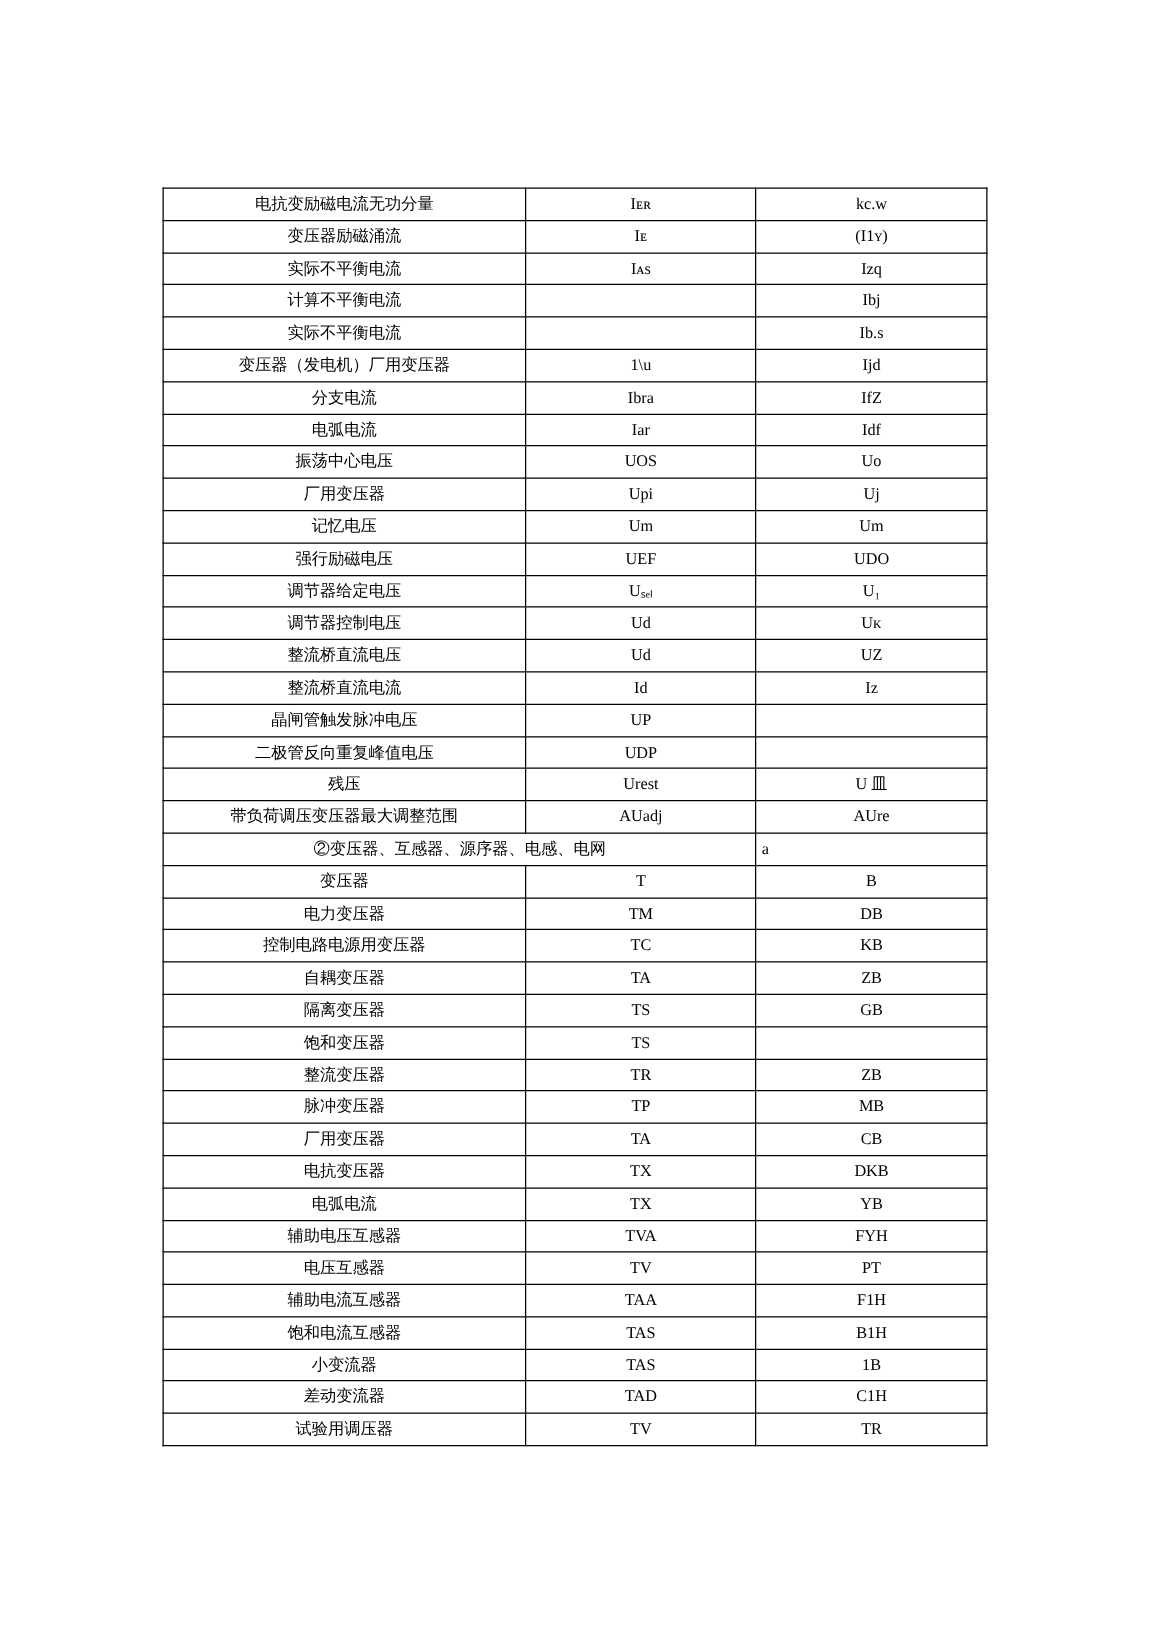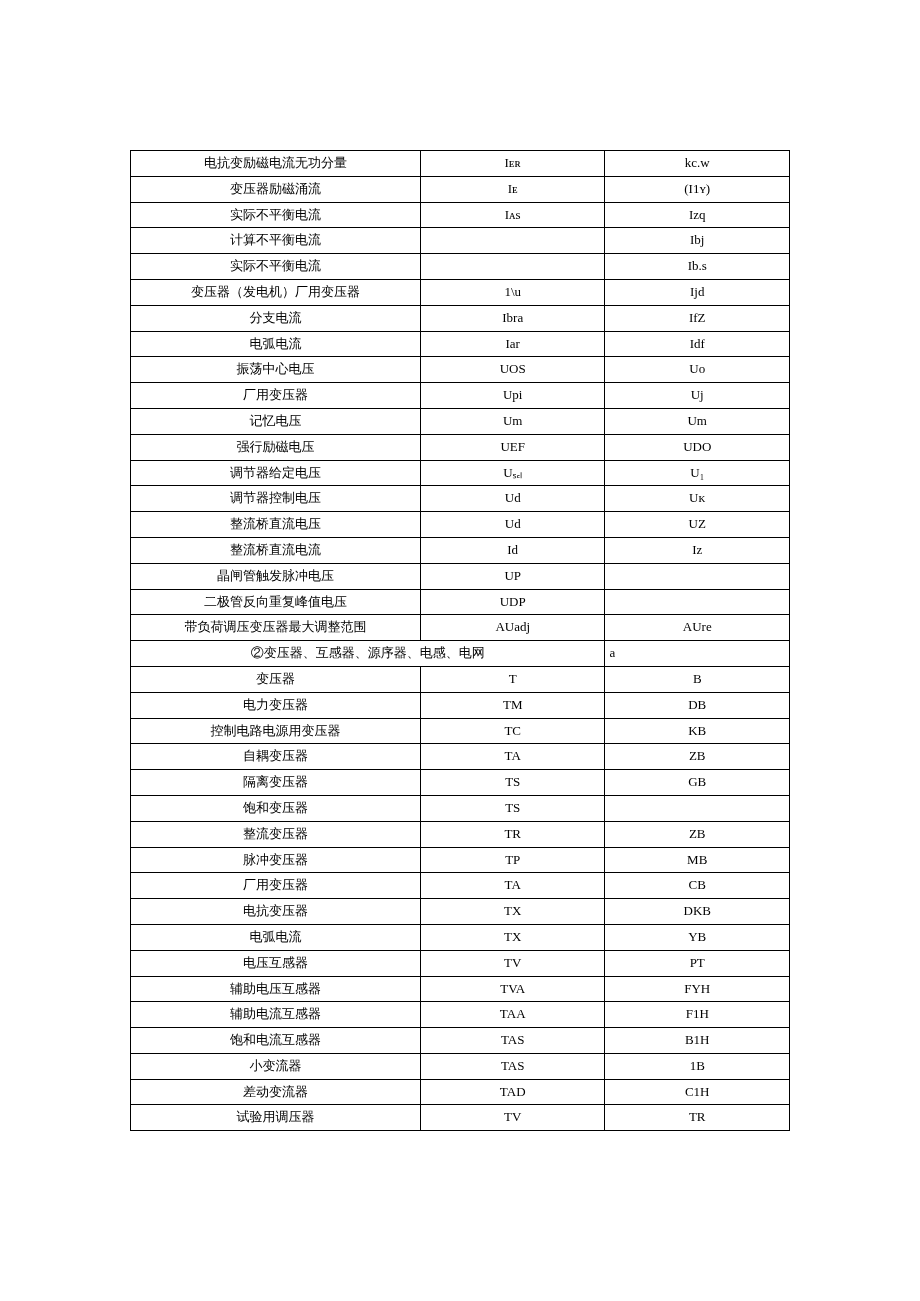--- a/index.html
+++ b/index.html
@@ -134,20 +134,25 @@
           <td>晶闸管触发脉冲电压</td>
           <td>UP</td>
           <td></td>
         </tr>
         <tr>
           <td>二极管反向重复峰值电压</td>
           <td>UDP</td>
           <td></td>
         </tr>
         <tr>
+          <td>残压</td>
+          <td>Urest</td>
+          <td>U 皿</td>
+        </tr>
+        <tr>
           <td>带负荷调压变压器最大调整范围</td>
           <td>AUadj</td>
           <td>AUre</td>
         </tr>
       </tbody>
     <tbody>
       <tr class="section-header">
         <td class="left" colspan="2">②变压器、互感器、源序器、电感、电网</td>
         <td class="right">a</td>
       </tr>
@@ -202,28 +207,28 @@
           <td>电抗变压器</td>
           <td>TX</td>
           <td>DKB</td>
         </tr>
         <tr>
           <td>电弧电流</td>
           <td>TX</td>
           <td>YB</td>
         </tr>
         <tr>
+          <td>辅助电压互感器</td>
+          <td>TVA</td>
+          <td>FYH</td>
+        </tr>
+        <tr>
           <td>电压互感器</td>
           <td>TV</td>
           <td>PT</td>
-        </tr>
-        <tr>
-          <td>辅助电压互感器</td>
-          <td>TVA</td>
-          <td>FYH</td>
         </tr>
         <tr>
           <td>辅助电流互感器</td>
           <td>TAA</td>
           <td>F1H</td>
         </tr>
         <tr>
           <td>饱和电流互感器</td>
           <td>TAS</td>
           <td>B1H</td>

